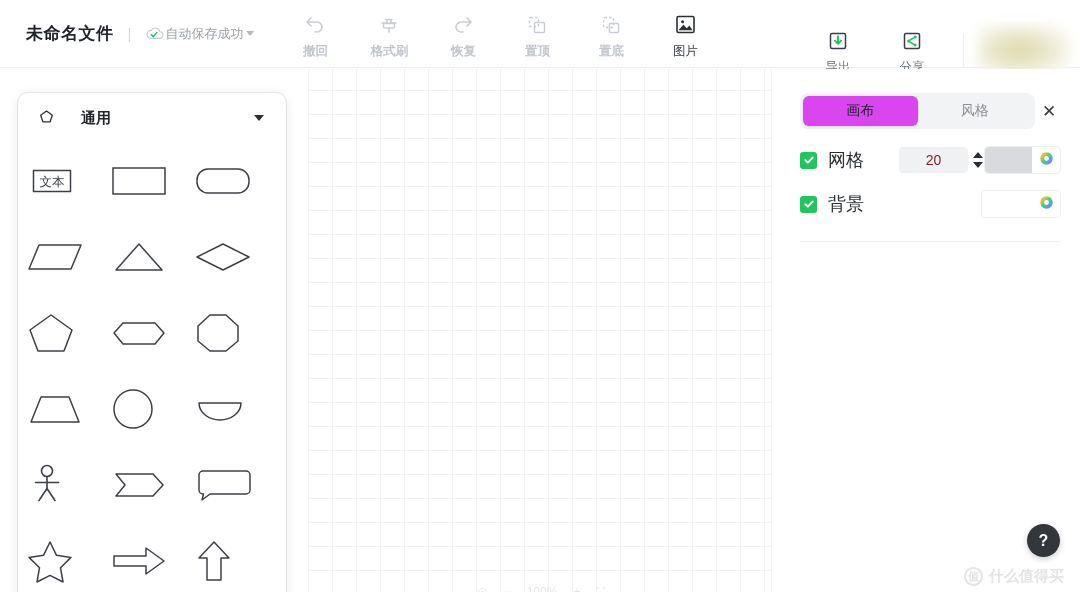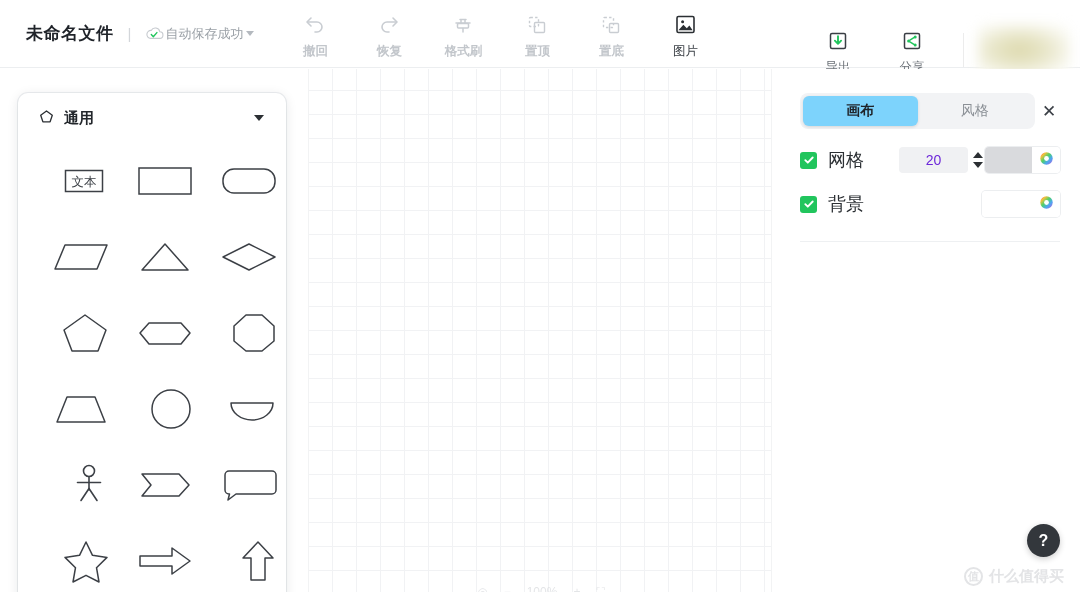--- a/index.html
+++ b/index.html
@@ -76,37 +76,37 @@
     background: #ffffff;
     border-radius: 10px;
     box-shadow: 0 2px 12px rgba(20,25,35,.10), 0 0 0 1px rgba(235,237,240,.9);
     padding: 0 8px;
   }
   .shapes-head {
     height: 50px; display: flex; align-items: center;
     padding: 0 14px 0 12px;
   }
   .shapes-head .cat-name {
-    font-size: 15px; font-weight: 600; color: #23272c; margin-left: 9px;
+    font-size: 15px; font-weight: 600; color: #23272c; margin-left: 26px;
   }
   .shapes-head .chev {
     margin-left: auto;
     width: 0; height: 0;
     border-left: 5px solid transparent;
     border-right: 5px solid transparent;
     border-top: 6px solid #2b2f33;
   }
   .shape-grid {
     display: grid;
     grid-template-columns: repeat(3, 1fr);
     row-gap: 0px;
   }
   .shape-cell {
     height: 76px;
-    display: flex; align-items: center; justify-content: flex-end;
+    display: flex; align-items: center; justify-content: flex-start;
     cursor: pointer;
   }
   .shape-cell svg { display: block; }
 
   
   .canvas-wrap {
     position: absolute; left: 308px; top: 69px;
     width: 464px; height: 523px;
     background: #ffffff;
     border-left: 1px solid #f2f3f4;
@@ -141,21 +141,21 @@
     width: 235px; height: 36px;
     background: #f2f3f5; border-radius: 8px;
     display: flex; align-items: center; padding: 3px;
   }
   .seg {
     flex: 1; height: 30px;
     display: flex; align-items: center; justify-content: center;
     font-size: 14px; color: #8b9096; border-radius: 6px; cursor: pointer;
   }
   .seg.on {
-    background: #7dd3fc; color: #1f2329; font-weight: 700;
+    background: #d946ef; color: #1f2329; font-weight: 400;
     box-shadow: 0 1px 3px rgba(30,35,45,.14);
   }
   .close-x {
     margin-left: auto; width: 22px; height: 22px;
     display: flex; align-items: center; justify-content: center;
     color: #3c4047; font-size: 17px; cursor: pointer; line-height: 1;
   }
   .sec-title {
     margin-top: 30px; font-size: 15px; font-weight: 700; color: #1f2329;
   }
@@ -167,21 +167,21 @@
     width: 17px; height: 17px; border-radius: 3px;
     background: #21c55d;
     display: flex; align-items: center; justify-content: center;
     cursor: pointer; flex: none;
   }
   .cbox svg { display: block; }
   .prow .plabel { margin-left: 11px; font-size: 18px; color: #2b2f33; width: 74px; }
   .numfield {
     width: 72px; height: 26px; background: #f0f1f3; border-radius: 4px;
     display: flex; align-items: center; justify-content: center;
-    font-size: 14px; color: #6d28d9; cursor: text;
+    font-size: 14px; color: #7f1d1d; cursor: text;
   }
   .spinner {
     width: 16px; height: 26px; margin-left: 2px;
     display: flex; flex-direction: column; align-items: center; justify-content: center; gap: 4px;
     cursor: pointer;
   }
   .spin-up, .spin-dn { width: 0; height: 0; border-left: 5px solid transparent; border-right: 5px solid transparent; }
   .spin-up { border-bottom: 6px solid #2b2f33; }
   .spin-dn { border-top: 6px solid #2b2f33; }
   .swatch-group {
@@ -246,38 +246,38 @@
         <svg width="24" height="24" viewBox="0 0 24 24" fill="none" stroke="#c9cdd2" stroke-width="1.6" stroke-linecap="round" stroke-linejoin="round">
           <path d="M5 9h9a5 5 0 0 1 0 10h-2"></path>
             <polyline points="8,5 4,9 8,13"></polyline>
         </svg>
       </span>
       <span class="tlabel">撤回</span>
     </div>
 
     <div class="tool disabled">
       <span class="ticon">
-        <svg width="24" height="24" viewBox="0 0 24 24" fill="none" stroke="#c9cdd2" stroke-width="1.6" stroke-linecap="round" stroke-linejoin="round">
-          <path d="M19 9h-9a5 5 0 0 0 0 10h2"></path>
-            <polyline points="16,5 20,9 16,13"></polyline>
-        </svg>
-      </span>
-      <span class="tlabel">恢复</span>
-    </div>
-
-    <div class="tool disabled">
-      <span class="ticon">
         <svg width="22" height="22" viewBox="0 0 22 22" fill="none" stroke="#c9cdd2" stroke-width="1.5" stroke-linecap="round">
           <path d="M4 9h14"></path>
             <rect x="5.5" y="9.5" width="11" height="4.5" rx="1"></rect>
           <path d="M8 5.5h6M9 5.5v3.5M13 5.5v3.5"></path>
             <path d="M11 14.5v3.5"></path>
         </svg>
       </span>
       <span class="tlabel">格式刷</span>
+    </div>
+
+    <div class="tool disabled">
+      <span class="ticon">
+        <svg width="24" height="24" viewBox="0 0 24 24" fill="none" stroke="#c9cdd2" stroke-width="1.6" stroke-linecap="round" stroke-linejoin="round">
+          <path d="M19 9h-9a5 5 0 0 0 0 10h2"></path>
+            <polyline points="16,5 20,9 16,13"></polyline>
+        </svg>
+      </span>
+      <span class="tlabel">恢复</span>
     </div>
 
     <div class="tool disabled">
       <span class="ticon">
         <svg width="22" height="22" viewBox="0 0 22 22" fill="none" stroke="#c9cdd2" stroke-width="1.4">
           <rect x="3.5" y="3.5" width="9" height="9" rx="1" stroke-dasharray="2.4 2.2"></rect>
           <rect x="8.5" y="8.5" width="10" height="10" rx="1"></rect>
         </svg>
       </span>
       <span class="tlabel">置顶</span>

